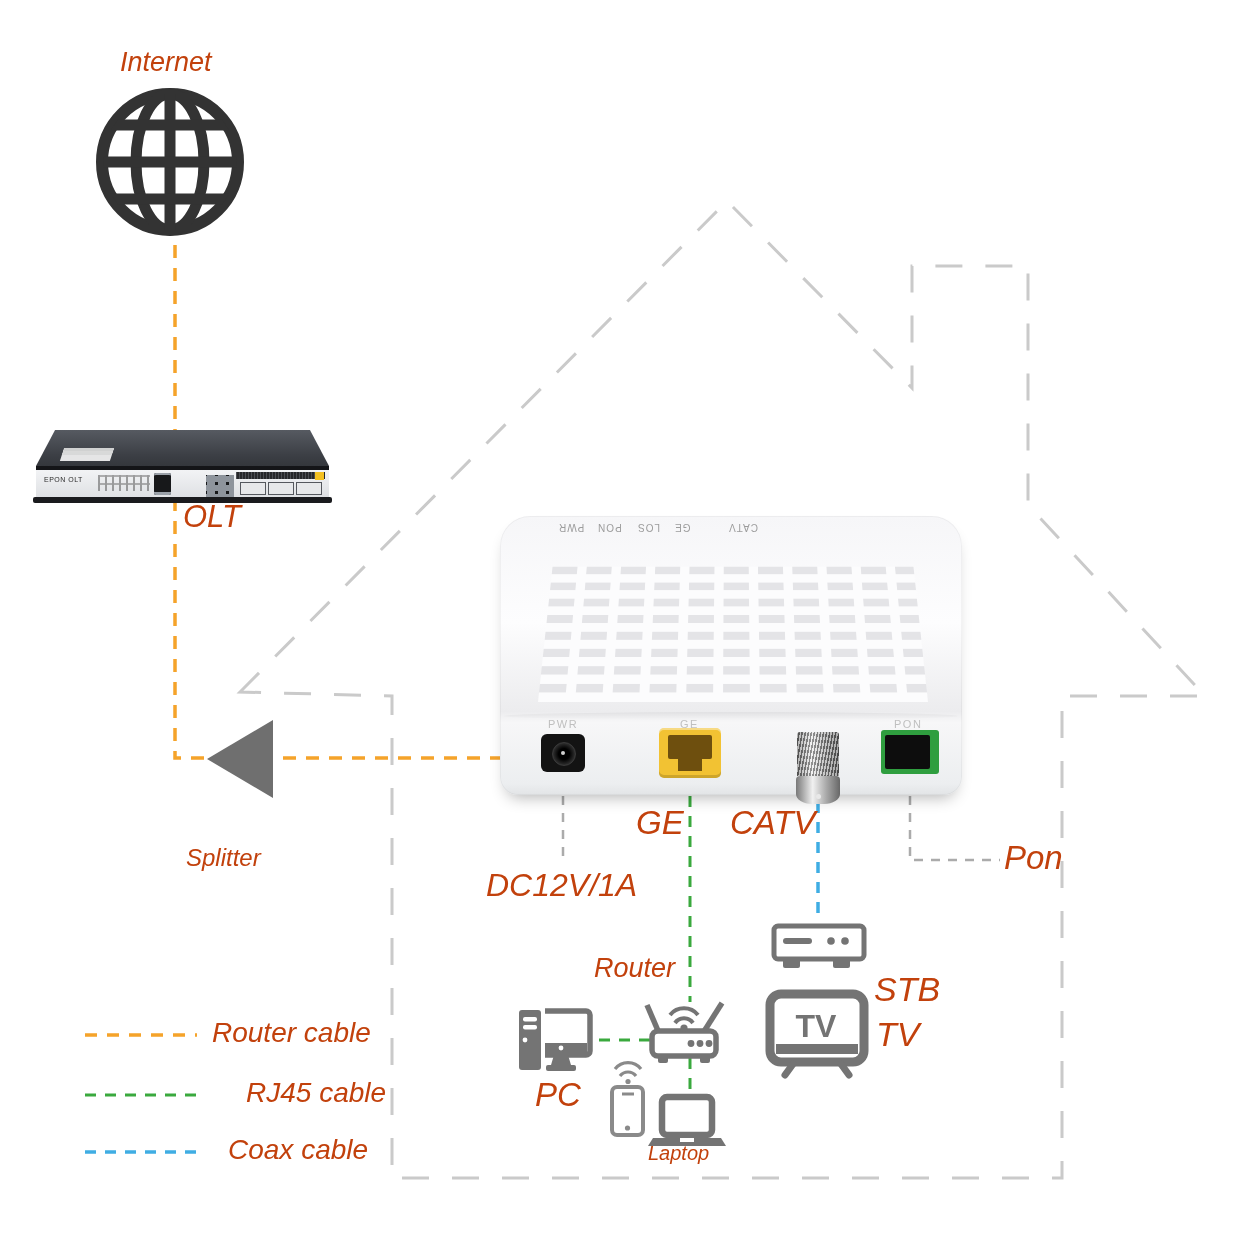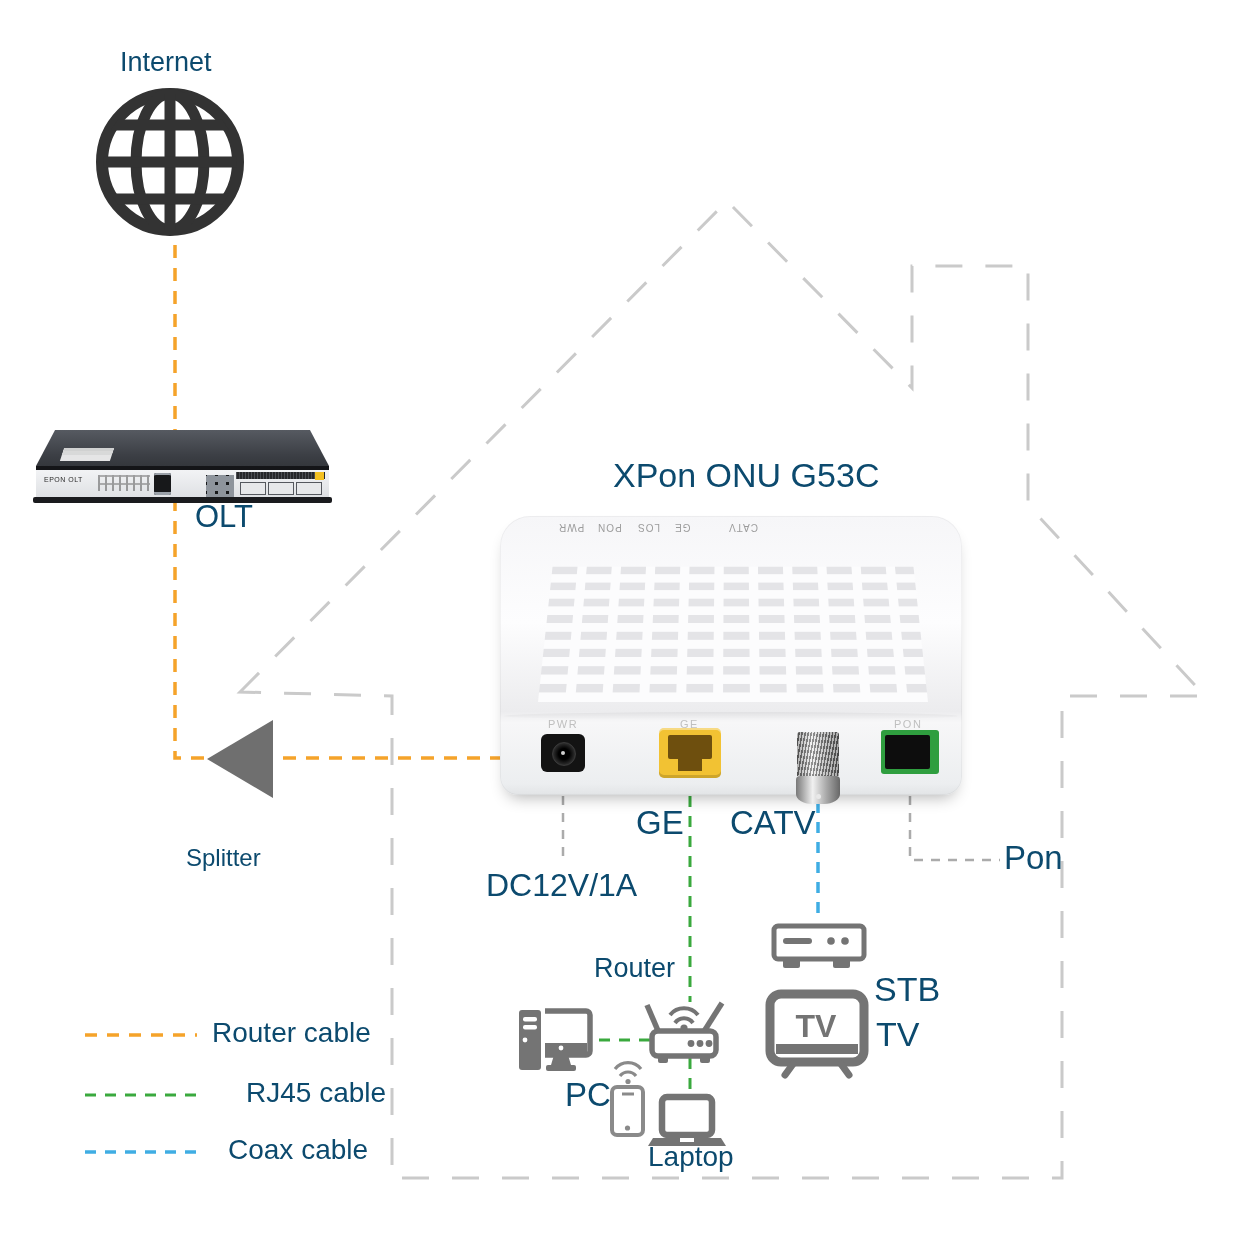--- a/index.html
+++ b/index.html
@@ -1,18 +1,18 @@
 <!DOCTYPE html>
 <html><head>
 <meta charset="utf-8">
 <style>
   html,body{margin:0;padding:0;background:#ffffff;}
   .stage{position:relative;width:1251px;height:1251px;background:#fff;overflow:hidden;
          font-family:"Liberation Sans",sans-serif;color:#1b1b1b;}
-  .lbl{position:absolute;white-space:nowrap;color:#0c4a6e;line-height:1.1;}
+  .lbl{position:absolute;white-space:nowrap;color:#c2410c;line-height:1.1;font-style:italic;}
   svg{display:block;}
   .abs{position:absolute;}
 
   
   .olt{position:absolute;left:36px;top:430px;width:293px;height:75px;z-index:3;}
   .olt-top{position:absolute;left:0;top:0;width:100%;height:36px;
            background:linear-gradient(180deg,#565a61,#3c3f45 70%,#34373c);
            clip-path:polygon(6.5% 0,93.5% 0,100% 100%,0 100%);}
   .olt-sticker{position:absolute;left:26px;top:18px;width:50px;height:13px;background:#f4f4f4;
            opacity:.92;transform:skewX(-18deg);box-shadow:inset 0 3px 0 #ddd, inset 0 7px 0 #e6e6e6;}
@@ -123,26 +123,25 @@
       <div class="olt-rj2"></div>
       <div class="olt-rj4"></div>
       <div class="olt-vent"></div>
       <div class="olt-sfp" style="left:204px;"></div>
       <div class="olt-sfp" style="left:232px;"></div>
       <div class="olt-sfp" style="left:260px;"></div>
       <div class="olt-warn"></div>
     </div>
     <div class="olt-base"></div>
   </div>
-  <div class="lbl" style="left:183px;top:500px;font-size:31px;z-index:4;margin-left:12px;">OLT</div>
+  <div class="lbl" style="left:183px;top:500px;font-size:31px;z-index:4;">OLT</div>
 
   <div class="splitter"></div>
   <div class="lbl" style="left:186px;top:845px;font-size:24px;z-index:4;">Splitter</div>
 
-  <div class="lbl" style="left:613px;top:457px;font-size:34px;z-index:4;">XPon ONU G53C</div>
   <div class="onu">
     <div class="onu-toplabels">
       <span style="left:58px;">PWR</span>
       <span style="left:97px;">PON</span>
       <span style="left:137px;">LOS</span>
       <span style="left:174px;">GE</span>
       <span style="left:228px;">CATV</span>
     </div>
     <div class="onu-vents"></div>
     <div class="onu-seam"></div>
@@ -187,39 +186,39 @@
     <rect x="21" y="37" width="52" height="10" fill="#747474"></rect>
     <circle cx="47" cy="42" r="2.4" fill="#ffffff"></circle>
     <polygon points="40,49 54,49 57,59 37,59" fill="#747474"></polygon>
     <rect x="32" y="59" width="30" height="6" rx="2" fill="#747474"></rect>
     <rect x="1" y="1" width="30" height="66" fill="#ffffff"></rect>
     <rect x="5" y="4" width="22" height="60" rx="3" fill="#747474"></rect>
     <rect x="9" y="11" width="14" height="4.5" rx="2" fill="#ffffff"></rect>
     <rect x="9" y="19" width="14" height="4.5" rx="2" fill="#ffffff"></rect>
     <circle cx="11" cy="34" r="2.4" fill="#ffffff"></circle>
   </svg>
-  <div class="lbl" style="left:535px;top:1077px;font-size:33px;z-index:4;margin-left:30px;">PC</div>
+  <div class="lbl" style="left:535px;top:1077px;font-size:33px;z-index:4;">PC</div>
 
   <svg class="abs" width="54" height="78" viewBox="0 0 54 78" style="left:601px;top:1060px;z-index:2;">
     <g stroke="#8a8a8a" fill="none">
       <path d="M19 16 A10 10 0 0 1 35 16" stroke-width="3.2"></path>
       <path d="M14 9 A16.5 16.5 0 0 1 40 9" stroke-width="3.2"></path>
       <rect x="11" y="27" width="31" height="48" rx="5" stroke-width="4"></rect>
       <line x1="21" y1="34" x2="33" y2="34" stroke-width="3"></line>
     </g>
     <circle cx="27" cy="21.5" r="2.6" fill="#8a8a8a"></circle>
     <circle cx="26.5" cy="68" r="2.6" fill="#8a8a8a"></circle>
   </svg>
 
   <svg class="abs" width="80" height="56" viewBox="0 0 80 56" style="left:647px;top:1093px;z-index:2;">
     <rect x="15" y="4" width="50" height="38" rx="5" fill="none" stroke="#747474" stroke-width="6.5"></rect>
     <polygon points="6,45 74,45 79,53 1,53" fill="#747474"></polygon>
     <rect x="33" y="45" width="14" height="4" fill="#ffffff"></rect>
   </svg>
-  <div class="lbl" style="left:648px;top:1142px;font-size:28px;z-index:4;">Laptop</div>
+  <div class="lbl" style="left:648px;top:1142px;font-size:20px;z-index:4;">Laptop</div>
 
   <svg class="abs" width="100" height="50" viewBox="0 0 100 50" style="left:770px;top:922px;z-index:2;">
     <rect x="4" y="4" width="90" height="33" rx="4" fill="none" stroke="#747474" stroke-width="5"></rect>
     <rect x="13" y="16" width="29" height="6" rx="3" fill="#747474"></rect>
     <circle cx="61" cy="19" r="3.8" fill="#747474"></circle>
     <circle cx="75" cy="19" r="3.8" fill="#747474"></circle>
     <rect x="13" y="37" width="17" height="9" rx="2" fill="#747474"></rect>
     <rect x="63" y="37" width="17" height="9" rx="2" fill="#747474"></rect>
   </svg>
   <div class="lbl" style="left:874px;top:971px;font-size:34px;z-index:4;">STB</div>

